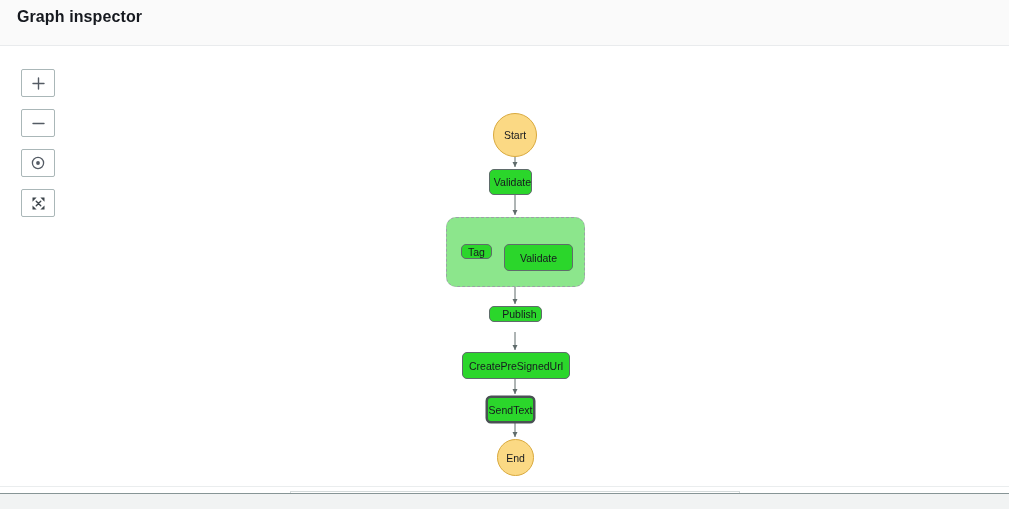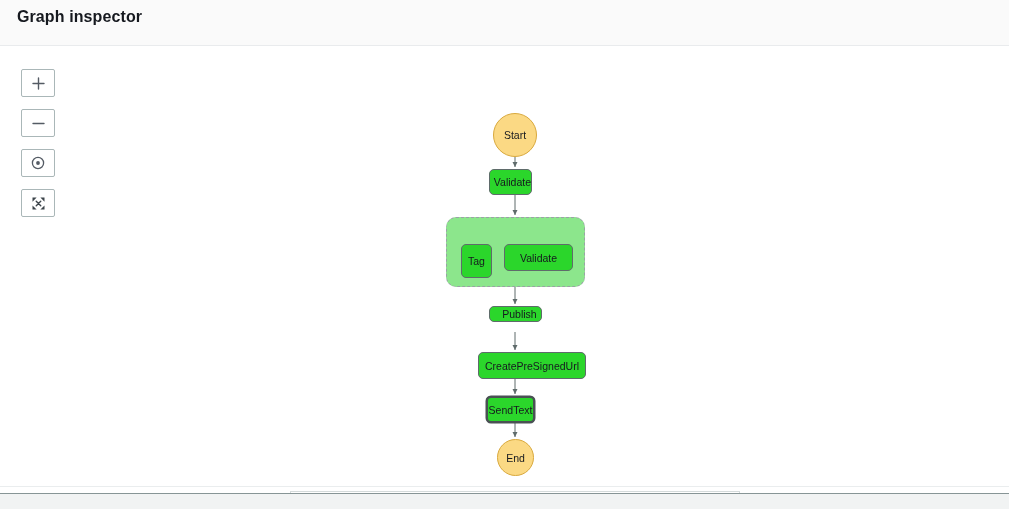--- a/index.html
+++ b/index.html
@@ -227,33 +227,33 @@
   <div class="node-group" style="left:446px; top:170px; width:139px; height:70px;"></div>
 
   <div class="node node-terminal" style="left:493px; top:66px; width:44px; height:44px;">
     <span>Start</span>
   </div>
 
   <div class="node node-task" style="left:489px; top:122px; width:43px; height:26px;justify-content:flex-end;">
     <span>Validate</span>
   </div>
 
-  <div class="node node-task" style="left:461px; top:197px; width:31px; height:34px;">
+  <div class="node node-task" style="left:461px; top:197px; width:31px; height:15px;">
     <span>Tag</span>
   </div>
 
   <div class="node node-task" style="left:504px; top:197px; width:69px; height:27px;">
     <span>Validate</span>
   </div>
 
   <div class="node node-task" style="left:489px; top:259px; width:53px; height:16px;padding-left:8px;">
     <span>Publish</span>
   </div>
 
-  <div class="node node-task" style="left:462px; top:305px; width:108px; height:27px;margin-left:16px;">
+  <div class="node node-task" style="left:462px; top:305px; width:108px; height:27px;">
     <span>CreatePreSignedUrl</span>
   </div>
 
   <div class="node node-task selected" style="left:486px; top:349px; width:49px; height:27px;">
     <span>SendText</span>
   </div>
 
   <div class="node node-terminal" style="left:497px; top:392px; width:37px; height:37px;">
     <span>End</span>
   </div>

